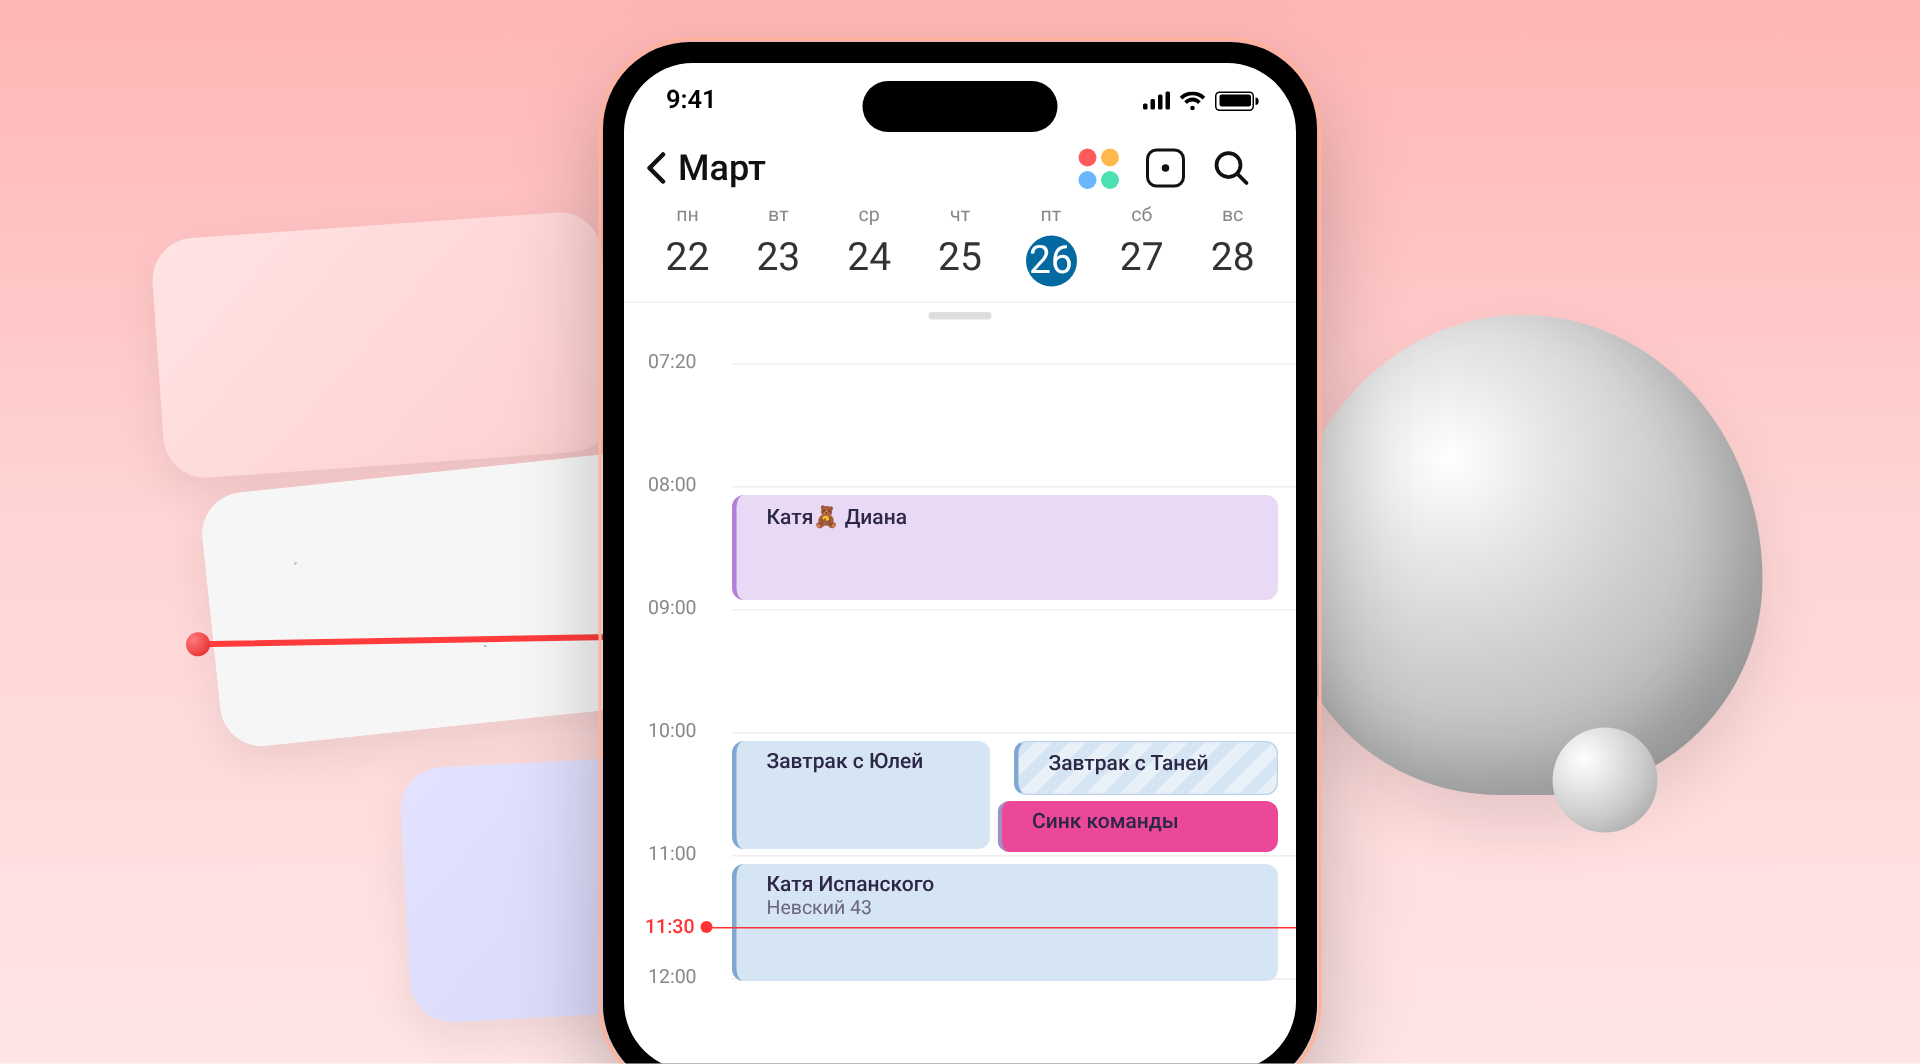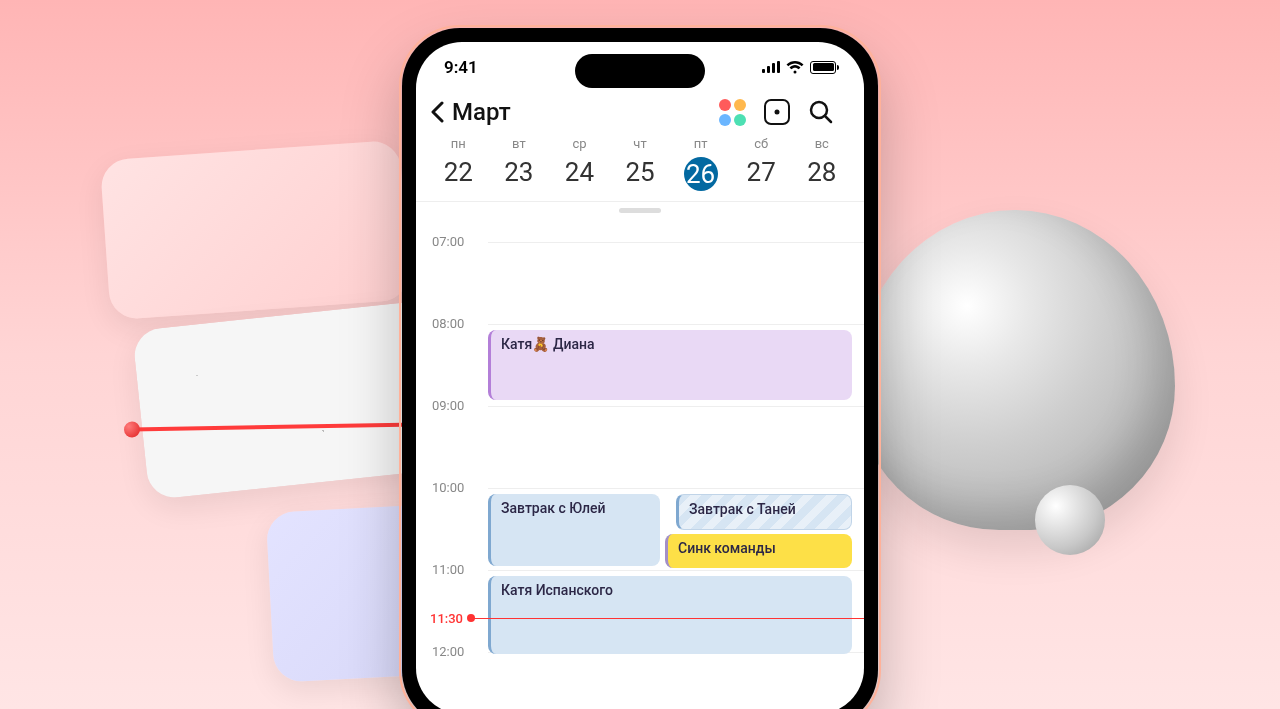--- a/index.html
+++ b/index.html
@@ -123,30 +123,30 @@
 
   .scroll-area { position: relative; height: calc(100% - 170px); overflow: hidden; padding-top: 12px; }
   .drag-handle { position:absolute; top:6px; left:50%; transform:translateX(-50%); width:42px; height:5px; background:#ddd; border-radius:3px; }
 
   .timeline { position: relative; height: 100%; }
   .hour-row { position: absolute; left: 0; right: 0; height: 82px; }
   .hour-label { position: absolute; left: 16px; top: -8px; font-size: 13px; color: #888; }
   .hour-line { position: absolute; left: 72px; right: 0; top: 0; height: 1px; background: #eee; }
 
   .event {
-    position: absolute; border-radius: 8px; padding: 6px 10px;
+    position: absolute; border-radius: 8px; padding: 6px 20px;
     font-size: 14px; overflow: hidden; cursor: pointer;
   }
   .ev-purple { background: #e9d9f5; border-left: 3px solid #b37fd8; }
   .ev-blue { background: #d6e5f3; border-left: 3px solid #7fa8d0; }
   .ev-blue-striped {
     background: repeating-linear-gradient(135deg, #d6e5f3, #d6e5f3 8px, #e8f0f8 8px, #e8f0f8 16px);
     border: 1px solid #c0d4e8; border-left: 3px solid #7fa8d0;
   }
-  .ev-lilac { background: #fde047; border-left: 3px solid #a38fc7; }
+  .ev-lilac { background: #ec4899; border-left: 3px solid #a38fc7; }
   .event-title { color: #2c2746; font-weight: 500; white-space: nowrap; overflow: hidden; text-overflow: ellipsis; }
   .event-sub { color: #6b6580; font-size: 13px; white-space: nowrap; overflow: hidden; text-overflow: ellipsis; }
 
   .now-line { position: absolute; left: 14px; right: 0; display:flex; align-items:center; }
   .now-label { color: #ff3333; font-size: 13px; font-weight: 500; padding-right: 8px; }
   .now-bar { flex:1; height:1.5px; background:#ff3333; position:relative; }
   .now-bar::before { content:""; position:absolute; left:-4px; top:-3.5px; width:8px; height:8px; background:#ff3333; border-radius:50%; }
 
 </style>
 </head>
@@ -234,21 +234,21 @@
       <div class="day-col">
           <div class="day-name">вс</div>
           <div class="day-num">28</div>
         </div>
     </div>
 
     <div class="scroll-area">
       <div class="drag-handle"></div>
       <div class="timeline">
         <div class="hour-row" style="top:28px">
-            <span class="hour-label">07:00</span>
+            <span class="hour-label">07:20</span>
             <div class="hour-line"></div>
           </div>
         <div class="hour-row" style="top:110px">
             <span class="hour-label">08:00</span>
             <div class="hour-line"></div>
           </div>
         <div class="hour-row" style="top:192px">
             <span class="hour-label">09:00</span>
             <div class="hour-line"></div>
           </div>
@@ -276,20 +276,21 @@
         <div class="event ev-blue-striped" style="left:260px; right:12px; top:280px; height:36px">
           <div class="event-title">Завтрак с Таней</div>
         </div>
 
         <div class="event ev-lilac" style="left:249px; right:12px; top:320px; height:34px">
           <div class="event-title">Синк команды</div>
         </div>
 
         <div class="event ev-blue" style="left:72px; right:12px; top:362px; height:78px">
           <div class="event-title">Катя Испанского</div>
+          <div class="event-sub">Невский 43</div>
         </div>
 
         <div class="now-line" style="top:397px">
           <span class="now-label">11:30</span>
           <span class="now-bar"></span>
         </div>
 
       </div>
     </div>
 

